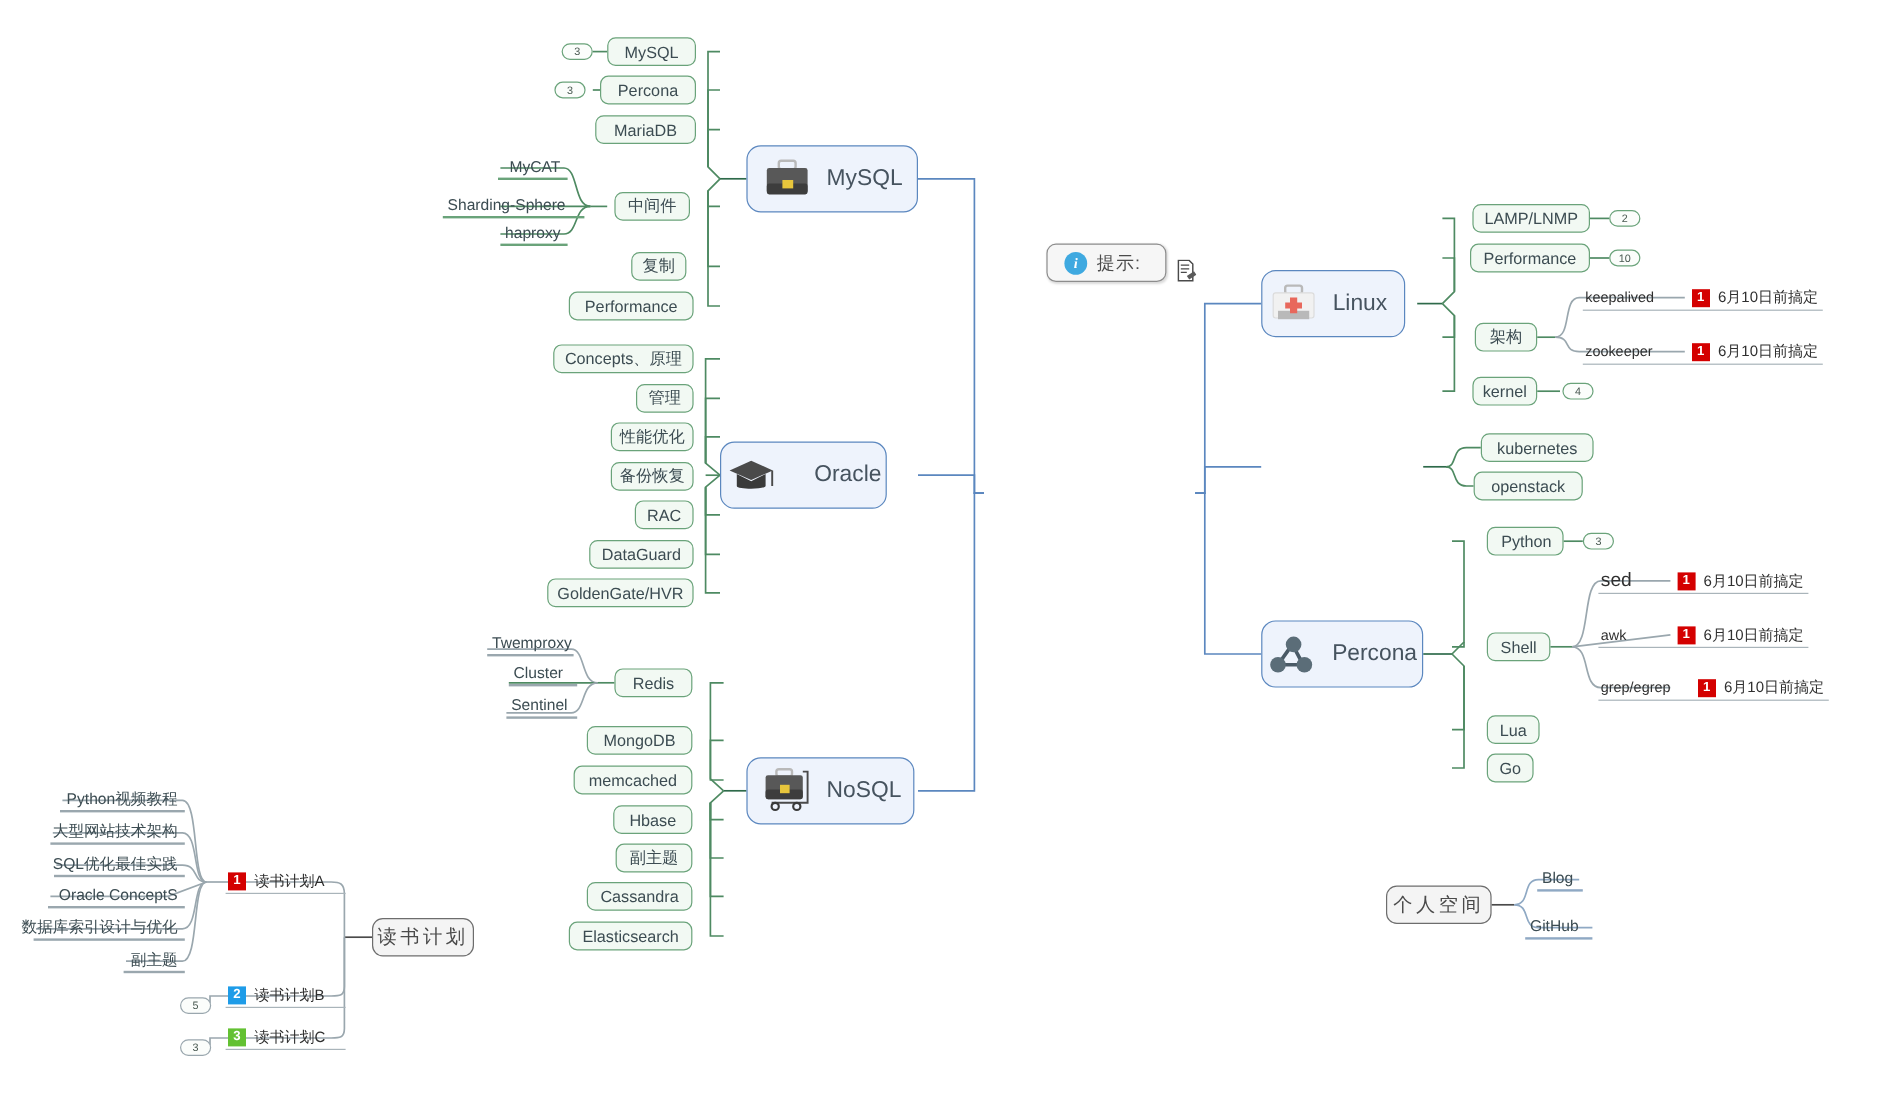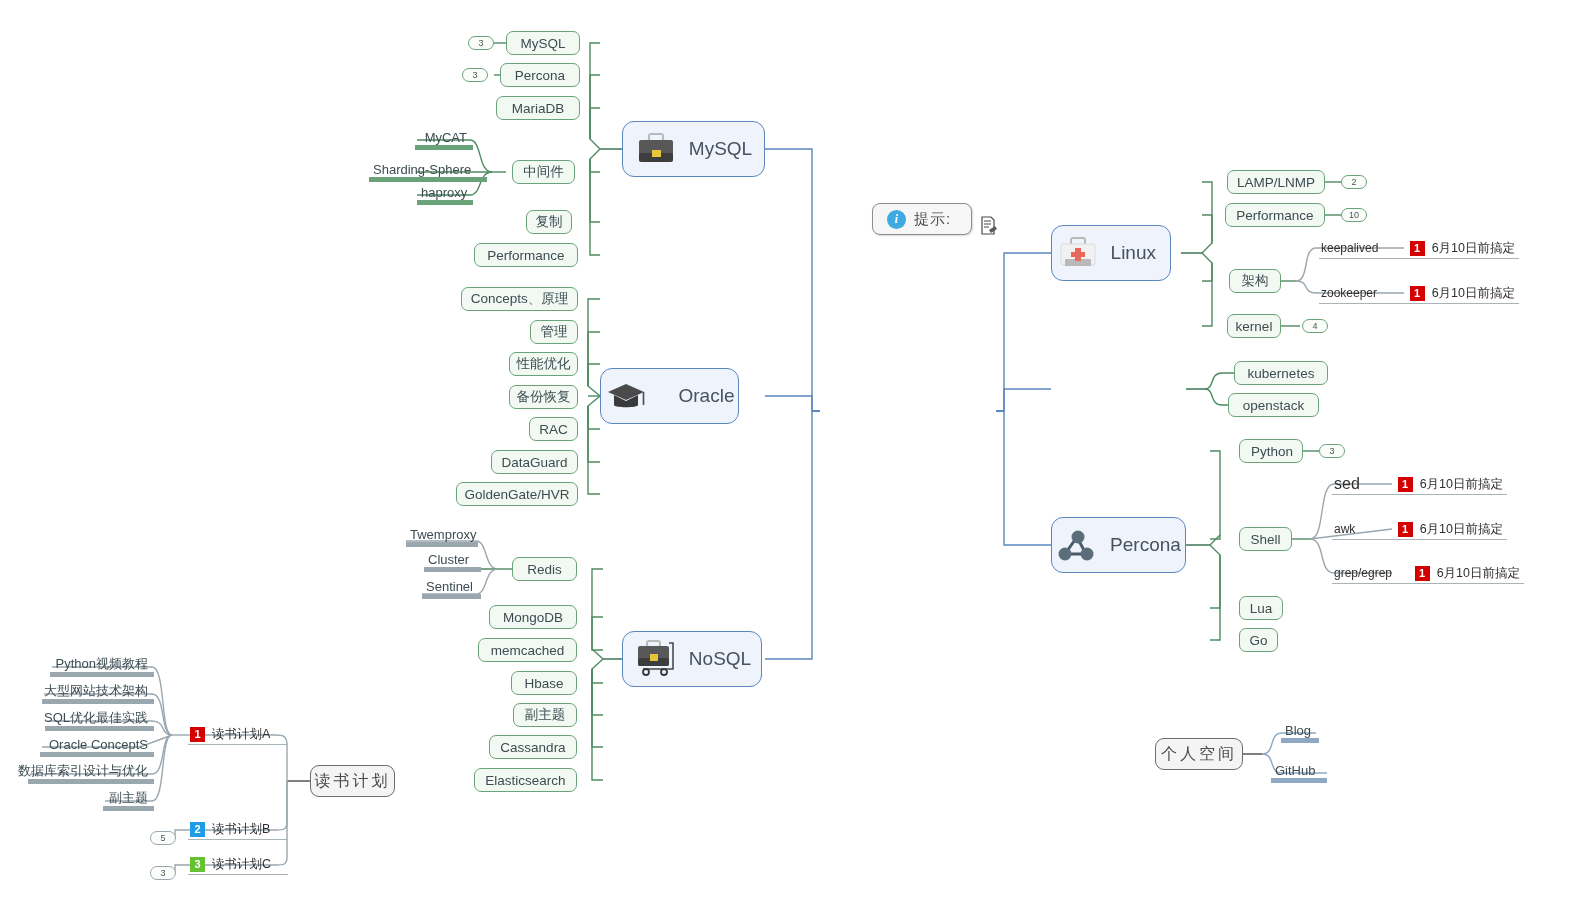--- a/index.html
+++ b/index.html
@@ -75,21 +75,21 @@
     border: 1px solid #6aa37a;
     border-radius: 7px;
     height: 24px;
     padding: 0 10px;
     font-size: 13.5px;
     color: #3c4c52;
   }
 
   
   .underline-node {
-    border-bottom: 5px solid #15803d;
+    border-bottom: 2px solid #15803d;
     height: 21px;
     padding: 0 6px 0 4px;
     font-size: 13px;
     color: #3c4c52;
     justify-content: flex-start;
     background: transparent;
   }
   .underline-node.green { border-bottom-color: #6aa37a; }
   .underline-node.grey  { border-bottom-color: #9aa7ae; }
 
@@ -325,21 +325,21 @@
   <div class="node pill" style="left:474px; top:243px; width:104px;">
       <span>Performance</span>
     </div>
 
   <div class="node underline-node green" style="left:415px; top:129px; width:58px; justify-content:flex-end;">
       <span>MyCAT</span>
     </div>
   <div class="node underline-node green" style="left:369px; top:161px; width:118px; justify-content:flex-start;">
       <span>Sharding-Sphere</span>
     </div>
-  <div class="node underline-node green" style="left:417px; top:184px; width:56px; justify-content:flex-start;">
+  <div class="node underline-node green" style="left:417px; top:184px; width:56px; justify-content:center;">
       <span>haproxy</span>
     </div>
 
   <div class="node main-node" style="left:600px; top:368px; width:139px;gap:32px;">
     <svg class="icon" width="42" height="36" viewBox="0 0 42 36">
       <path d="M21 6 L39 14 L21 22 L3 14 Z" fill="#4a4a4a"></path>
       <path d="M9 17 L9 27 C9 30 33 30 33 27 L33 17 L21 23 Z" fill="#3a3a3a"></path>
       <path d="M38.5 14 L38.5 27" stroke="#4a4a4a" stroke-width="1.6"></path>
     </svg>
     <span class="label">Oracle</span>

